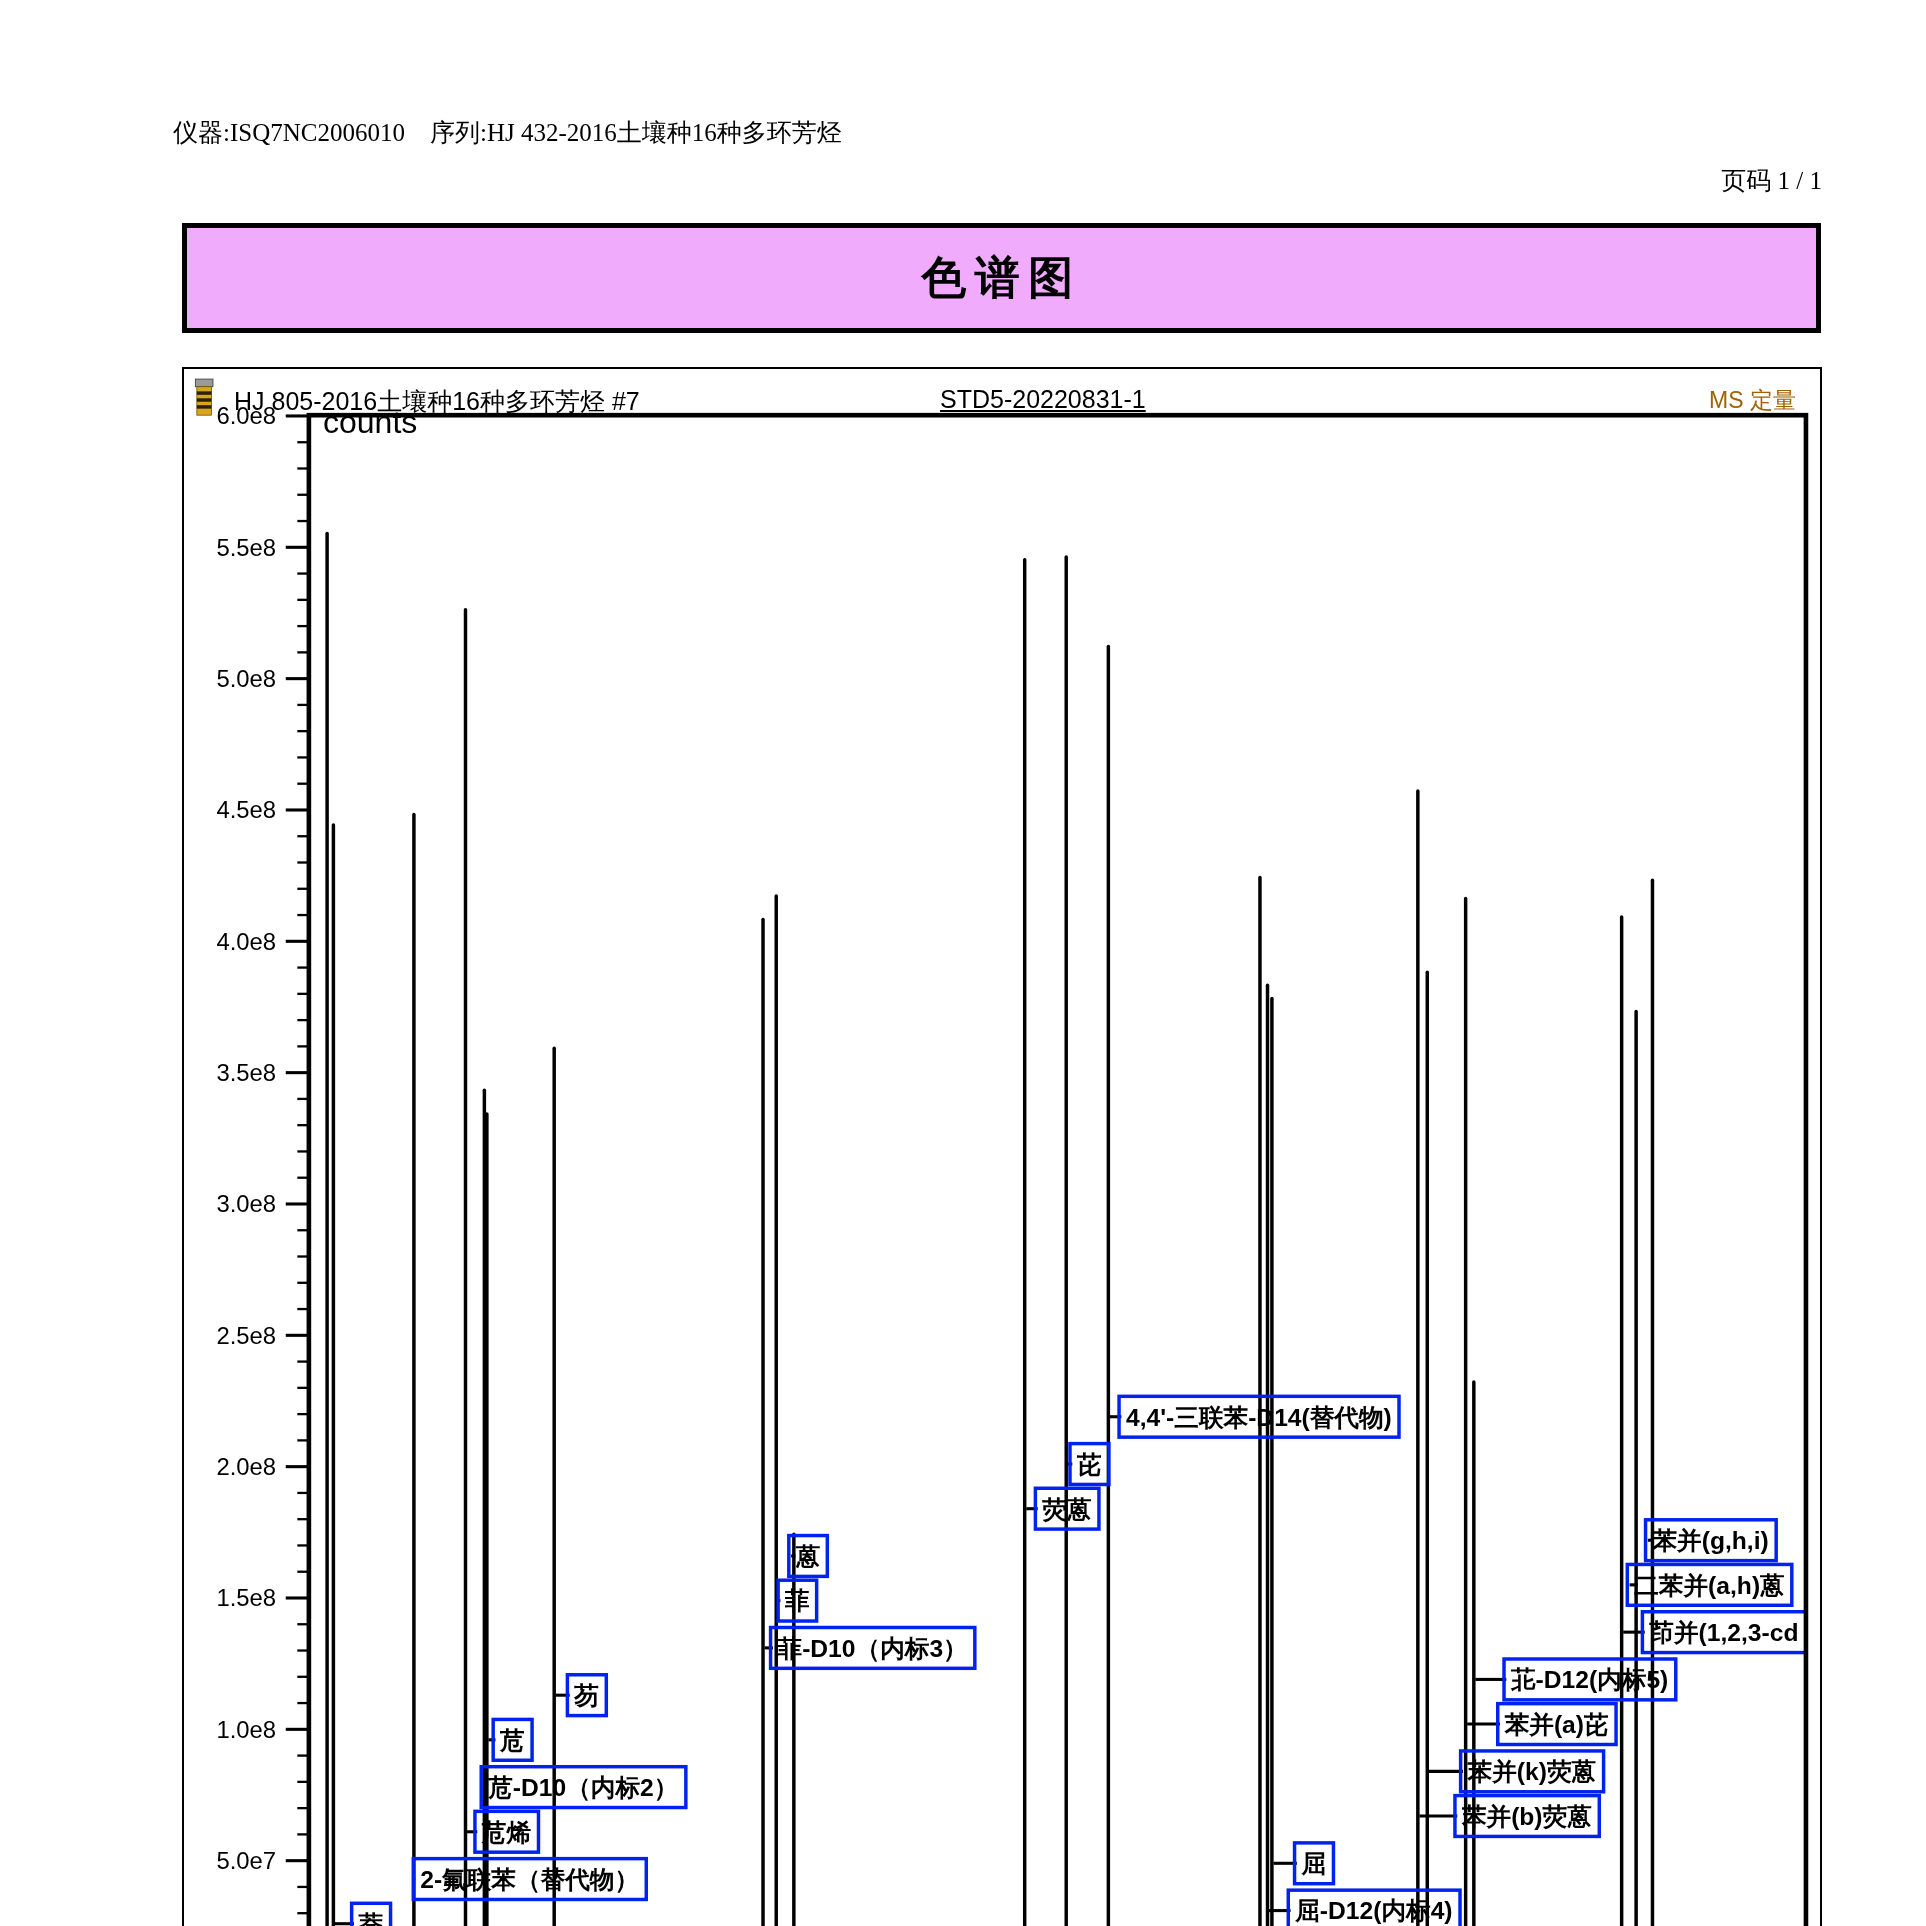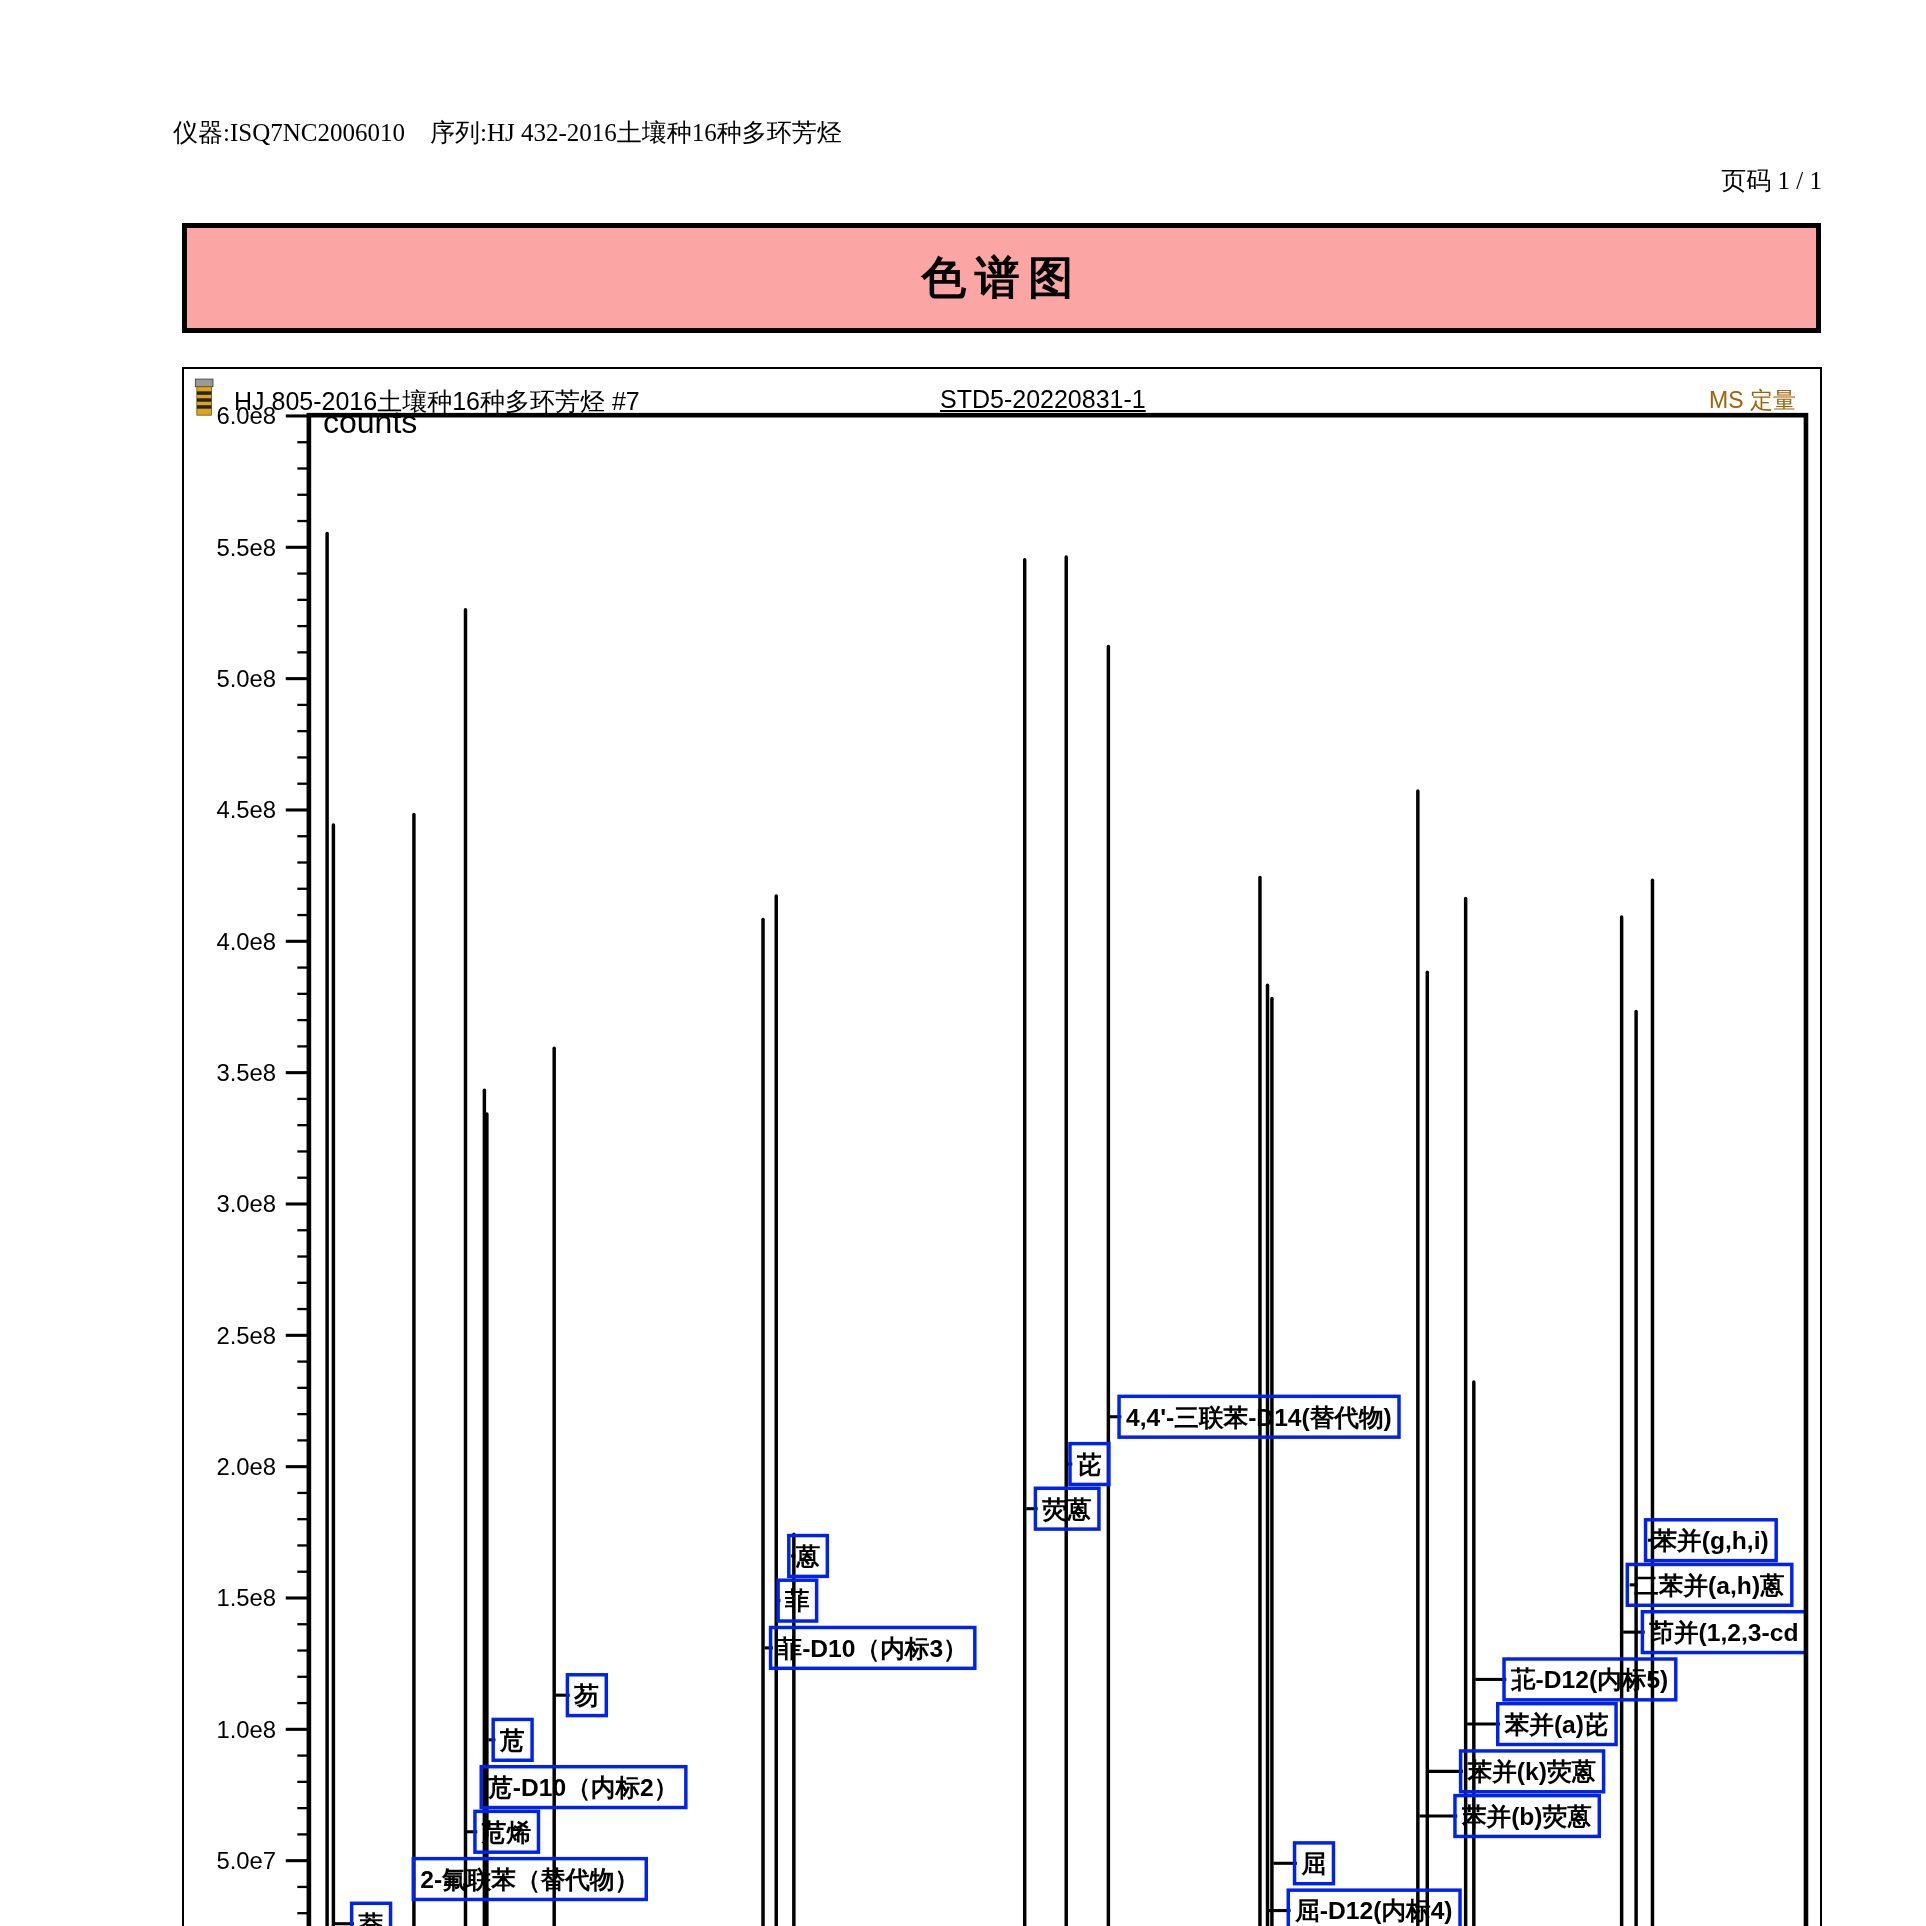--- a/index.html
+++ b/index.html
@@ -3,21 +3,21 @@
 <meta charset="utf-8">
 <style>
   html,body{margin:0;padding:0;background:#ffffff;}
   #page{position:relative;width:1965px;height:2542px;background:#fff;overflow:hidden;}
   .serif{font-family:"Liberation Serif", serif;}
   .sans{font-family:"Liberation Sans", sans-serif;}
   .hdr{position:absolute;top:116px;font-size:25px;color:#000;white-space:pre;}
   #hdr-left{left:173px;}
   #hdr-page{right:143px;margin-top:48px;}
   #banner{position:absolute;left:182px;top:223px;width:1629px;height:100px;
-          background:#fca5a5;border:5.4px solid #000;display:flex;align-items:center;justify-content:center;}
+          background:#f0abfc;border:5.4px solid #000;display:flex;align-items:center;justify-content:center;}
   #banner-title{font-size:45px;font-weight:bold;letter-spacing:8.5px;color:#000;}
   #panel{position:absolute;left:182px;top:367px;width:1636px;height:1944px;border:2.3px solid #000;}
   #inj-icon{position:absolute;left:193px;top:378px;width:22.3px;height:39px;}
   #inj-title{position:absolute;left:234px;top:385px;font-size:25px;color:#000;white-space:pre;}
   #sample-name{position:absolute;left:940px;top:385px;font-size:25px;color:#000;text-decoration:underline;}
   #detector{position:absolute;right:169px;top:385px;font-size:23px;color:#a16207;margin-left:38px;}
   #counts-label{position:absolute;left:323px;top:404px;font-size:32px;color:#000;}
   #chromsvg{position:absolute;left:0;top:0;width:1965px;height:2542px;}
 </style>
 </head>

